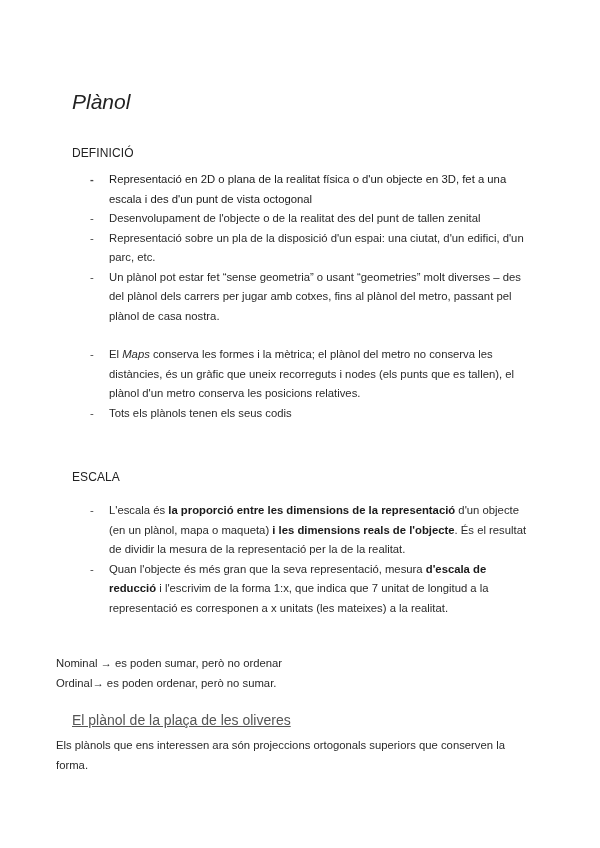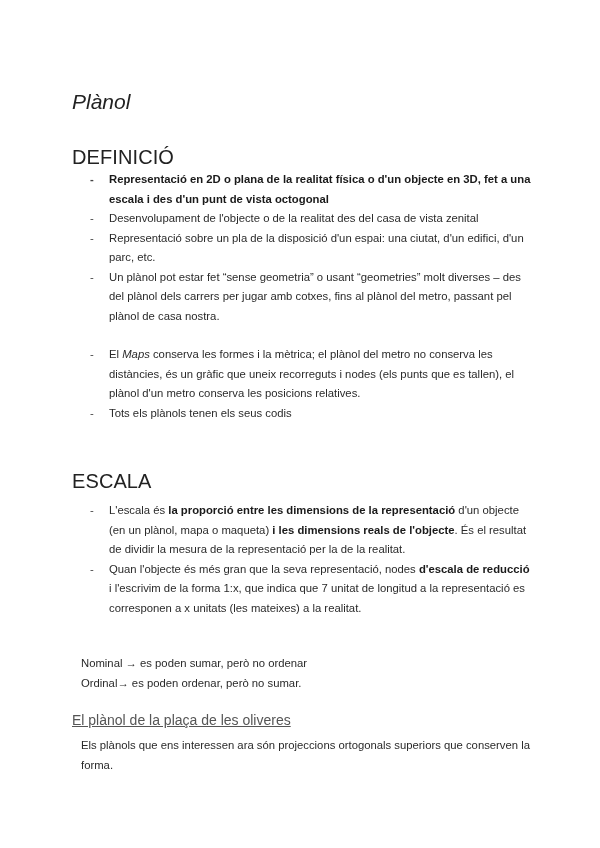--- a/index.html
+++ b/index.html
@@ -7,69 +7,69 @@
       width: 600px; height: 848px; position: relative; overflow: hidden;
       font-family: "Liberation Sans", "DejaVu Sans", sans-serif;
       color: #222222;
     }
     .title {
       position: absolute; left: 72px; top: 90px;
       font-size: 21px; color: #222; font-weight: normal; margin: 0; font-style: italic;
     }
     .h2 {
       position: absolute; left: 72px;
-      font-size: 20px; color: #222; font-weight: normal; margin: 0;
+      font-size: 12px; color: #222; font-weight: normal; margin: 0;
       letter-spacing: 0.1px;
     }
     .h3 {
       position: absolute; left: 72px;
       font-size: 14px; color: #555; font-weight: normal; margin: 0;
     }
     .list { position: absolute; left: 72px; width: 460px; margin: 0; padding: 0; list-style: none; }
     .li {
       position: relative; padding-left: 37px;
       font-size: 11.3px; line-height: 19.5px; color: #2a2a2a;
     }
     .li::before {
       content: "-"; position: absolute; left: 18px; top: 0; color: #444;
     }
     .li.sub { padding-left: 73px; }
     .li.sub::before { left: 56px; }
-    .li.bold { font-weight: bold; color: #1a1a1a; }
+    .li.bold { font-weight: normal; color: #1a1a1a; }
     .li.bold::before { font-weight: bold; }
     .plain {
-      position: absolute; left: 81px; width: 460px;
+      position: absolute; left: 56px; width: 460px;
       font-size: 11.3px; line-height: 19.5px; color: #2a2a2a; margin: 0;
     }
     b { font-weight: bold; color: #1a1a1a; }
     i { }
     .spacer { height: 19px; }
   </style>
 </head>
 <body>
 
 <h1 class="title">Plànol</h1>
 
 <h2 class="h2" style="top:146px;">DEFINICIÓ</h2>
 
 <ul class="list" style="top:170px;">
   <li class="li bold">Representació en 2D o plana de la realitat física o d'un objecte en 3D, fet a una escala i des d'un punt de vista octogonal</li>
-  <li class="li">Desenvolupament de l'objecte o de la realitat des del casa de vista zenital</li>
+  <li class="li">Desenvolupament de l'objecte o de la realitat des del punt de tallen zenital</li>
   <li class="li">Representació sobre un pla de la disposició d'un espai: una ciutat, d'un edifici, d'un parc, etc.</li>
   <li class="li">Un plànol pot estar fet “sense geometria” o usant “geometries” molt diverses – des del plànol dels carrers per jugar amb cotxes, fins al plànol del metro, passant pel plànol de casa nostra.</li>
   <li class="spacer"></li>
   <li class="li"><span>El </span><i>Maps</i><span> conserva les formes i la mètrica; el plànol del metro no conserva les distàncies, és un gràfic que uneix recorreguts i nodes (els punts que es tallen), el plànol d'un metro conserva les posicions relatives.</span></li>
   <li class="li">Tots els plànols tenen els seus codis</li>
 </ul>
 
 <h2 class="h2" style="top:470px;">ESCALA</h2>
 
 <ul class="list" style="top:501px;">
   <li class="li"><span>L'escala és </span><b>la proporció entre les dimensions de la representació</b><span> d'un objecte (en un plànol, mapa o maqueta) </span><b>i les dimensions reals de l'objecte</b><span>. És el resultat de dividir la mesura de la representació per la de la realitat.</span></li>
-  <li class="li"><span>Quan l'objecte és més gran que la seva representació, nodes </span><b>d'escala de reducció</b><span> i l'escrivim de la forma 1:x, que indica que 7 unitat de longitud a la representació es corresponen a x unitats (les mateixes) a la realitat.</span></li>
+  <li class="li"><span>Quan l'objecte és més gran que la seva representació, mesura </span><b>d'escala de reducció</b><span> i l'escrivim de la forma 1:x, que indica que 7 unitat de longitud a la representació es corresponen a x unitats (les mateixes) a la realitat.</span></li>
 </ul>
 
 <p class="plain" style="top:654px;">Nominal → es poden sumar, però no ordenar</p>
 <p class="plain" style="top:674px;">Ordinal→ es poden ordenar, però no sumar.</p>
 
 <h3 class="h3" style="top:712px;text-decoration:underline;">El plànol de la plaça de les oliveres</h3>
 
 <p class="plain" style="top:736px;">Els plànols que ens interessen ara són projeccions ortogonals superiors que conserven la forma.</p>
 
 </body></html>

